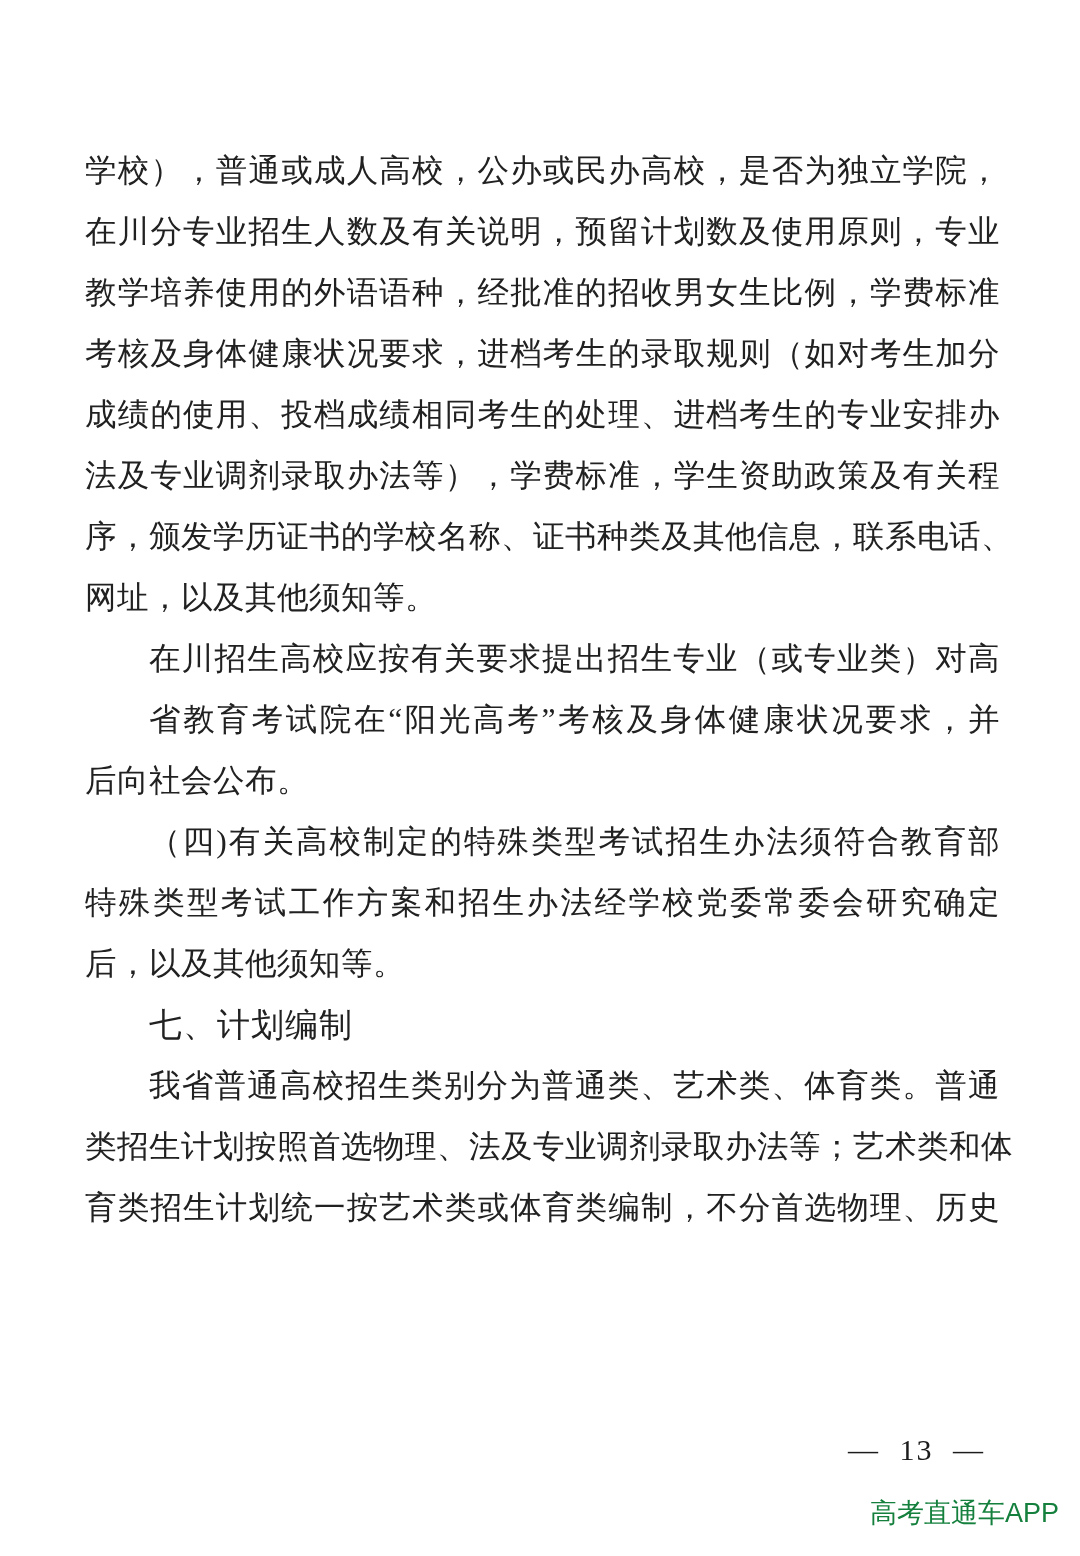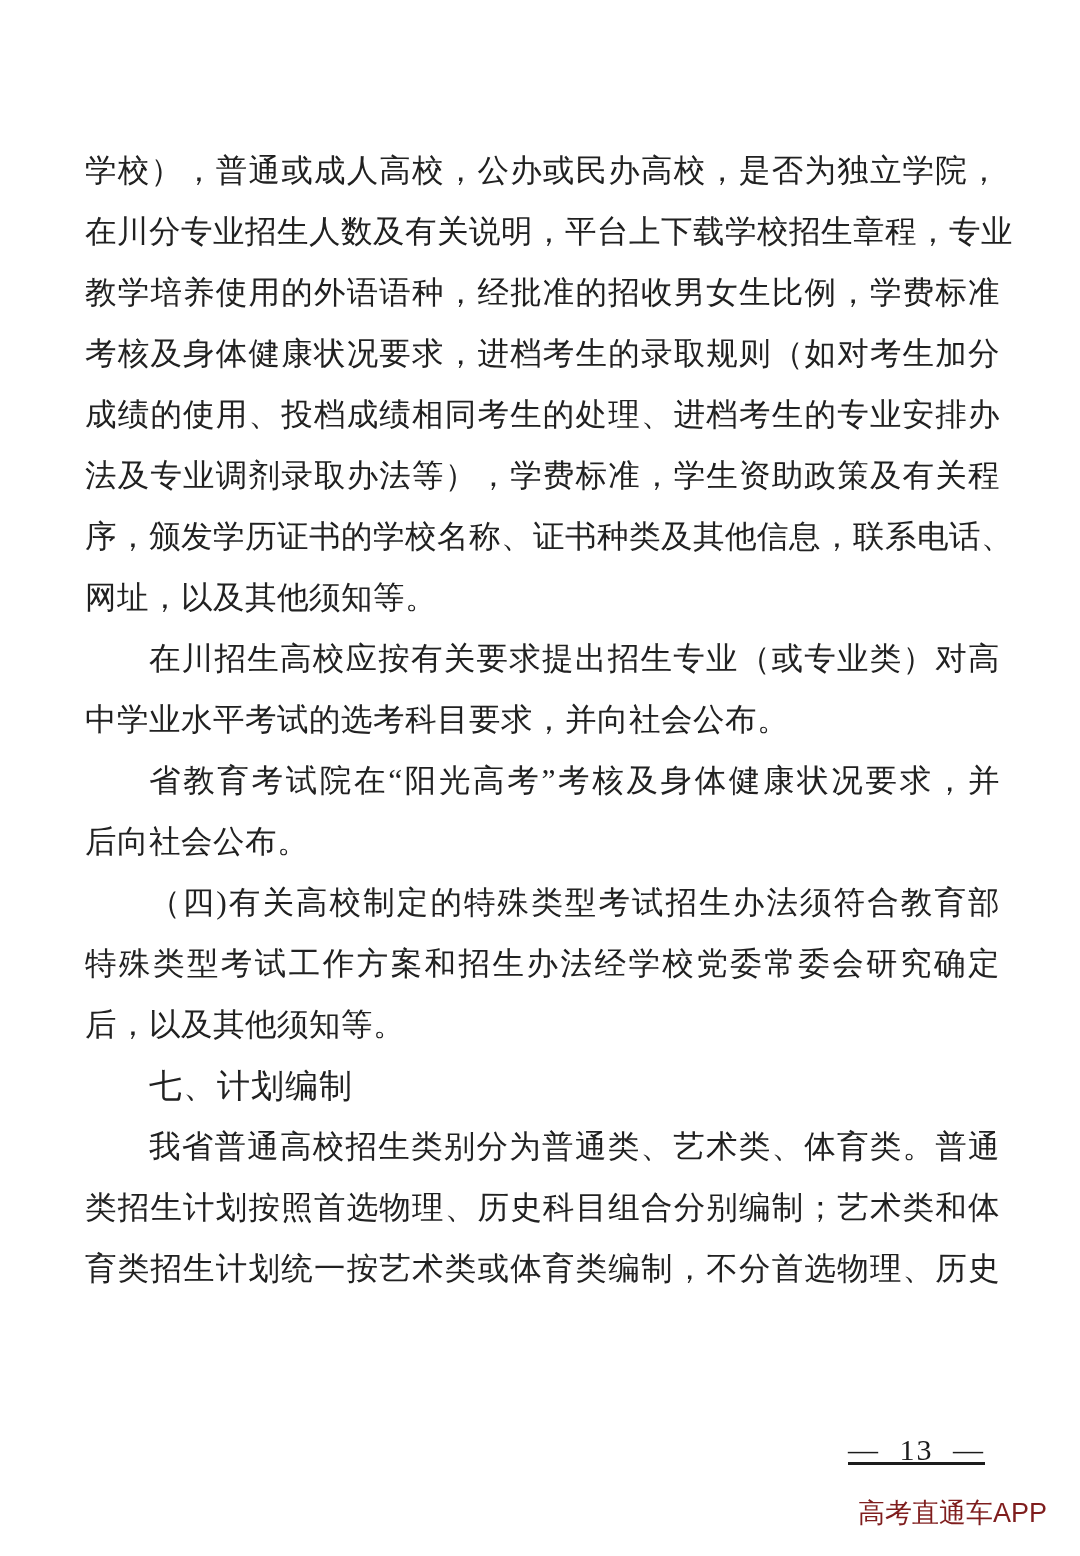--- a/index.html
+++ b/index.html
@@ -49,52 +49,50 @@
   .page-number {
     position: absolute;
     top: 1432px;
     right: 88px;
     font-size: 30px;
     line-height: 36px;
     color: #1c1c1c;
     font-family: "Liberation Serif", serif;
     word-spacing: 10px;
     letter-spacing: 2px;
-    text-decoration: underline;
   }
   .watermark {
     position: absolute;
     top: 1497px;
-    right: 26px;
+    right: 14px;
     font-size: 27px;
     line-height: 32px;
-    color: #7f1d1d;
+    color: #15803d;
     font-family: "Liberation Sans", sans-serif;
   }
 </style>
 </head>
 <body>
 
 <div class="page">
   <div class="doc-body">
       <div class="line">学校），普通或成人高校，公办或民办高校，是否为独立学院，</div>
-      <div class="line">在川分专业招生人数及有关说明，平台上下载学校招生章程，专业</div>
+      <div class="line">在川分专业招生人数及有关说明，预留计划数及使用原则，专业</div>
       <div class="line">教学培养使用的外语语种，经批准的招收男女生比例，学费标准</div>
       <div class="line">考核及身体健康状况要求，进档考生的录取规则（如对考生加分</div>
       <div class="line">成绩的使用、投档成绩相同考生的处理、进档考生的专业安排办</div>
       <div class="line">法及专业调剂录取办法等），学费标准，学生资助政策及有关程</div>
       <div class="line">序，颁发学历证书的学校名称、证书种类及其他信息，联系电话、</div>
       <div class="line no-justify">网址，以及其他须知等。</div>
       <div class="line indent">在川招生高校应按有关要求提出招生专业（或专业类）对高</div>
-      <div class="line no-justify">中学业水平考试的选考科目要求，并向社会公布。</div>
       <div class="line indent">省教育考试院在“阳光高考”考核及身体健康状况要求，并</div>
       <div class="line no-justify">后向社会公布。</div>
       <div class="line indent">（四)有关高校制定的特殊类型考试招生办法须符合教育部</div>
       <div class="line">特殊类型考试工作方案和招生办法经学校党委常委会研究确定</div>
       <div class="line no-justify">后，以及其他须知等。</div>
       <div class="line indent no-justify heading">七、计划编制</div>
       <div class="line indent">我省普通高校招生类别分为普通类、艺术类、体育类。普通</div>
-      <div class="line">类招生计划按照首选物理、历史科目组合分别编制；艺术类和体</div>
+      <div class="line">类招生计划按照首选物理、法及专业调剂录取办法等；艺术类和体</div>
       <div class="line">育类招生计划统一按艺术类或体育类编制，不分首选物理、历史</div>
     </div>
   <div class="page-number">— 13 —</div>
   <div class="watermark">高考直通车APP</div>
 </div>
 
 </body></html>

